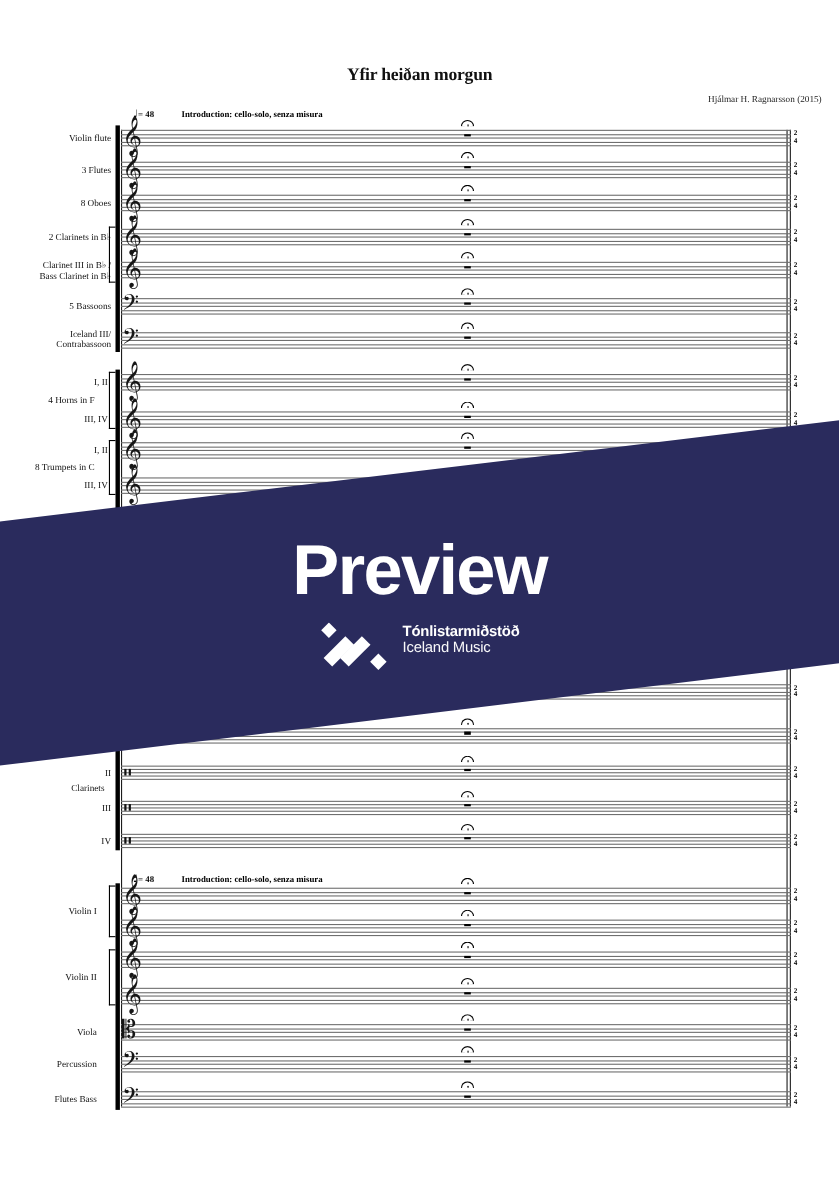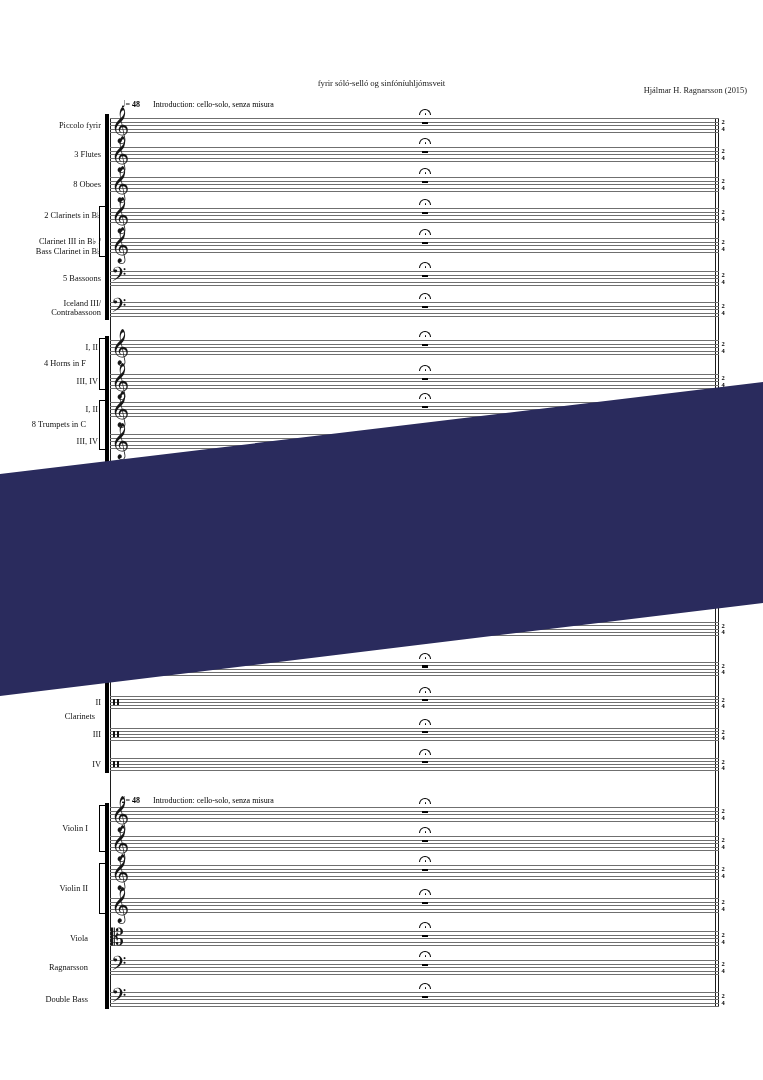--- a/index.html
+++ b/index.html
@@ -9,21 +9,21 @@
 
   .title{position:absolute;top:60px;left:0;width:100%;text-align:center;
          font-size:16px;font-weight:bold;letter-spacing:-0.2px;color:#111;}
   .subtitle{position:absolute;top:78px;left:0;width:100%;text-align:center;
             font-size:8.8px;color:#222;letter-spacing:-0.1px;}
   .composer{position:absolute;top:86px;right:16px;font-size:8.4px;color:#222;}
 
   .tempo{position:absolute;left:121px;height:11px;line-height:11px;white-space:nowrap;color:#000;}
   .tempo .note{font-family:"DejaVu Sans",sans-serif;font-size:9.5px;}
   .tempo .mm{font-size:8px;font-weight:bold;}
-  .tempo .instr{font-size:8px;font-weight:normal;margin-left:13px;}
+  .tempo .instr{font-size:8px;font-weight:bold;margin-left:25px;}
   .tempo1{top:96px;} .tempo2{top:792px;}
 
   .staff{position:absolute;left:110px;width:609px;}
   .sline{position:absolute;left:0;width:100%;height:1px;background:#6f6f6f;}
   .clef{position:absolute;left:1px;line-height:1;color:#161616;
         font-family:"DejaVu Sans",sans-serif;}
   .clef-treble{font-size:31px;top:-9px;}
   .clef-bass{font-size:24px;top:-6px;}
   .clef-alto{font-size:23px;top:-5px;}
   .pclef{position:absolute;left:3px;}
@@ -57,21 +57,21 @@
   .logo-text{margin-left:13px;color:#ffffff;font-family:"Liberation Sans","DejaVu Sans",sans-serif;
              font-size:13.5px;line-height:14.5px;letter-spacing:-0.2px;margin-top:1px;}
   .logo-text .l1{font-weight:700;}
   .logo-text .l2{font-weight:400;opacity:0.97;}
 </style>
 </head>
 <body>
 
 <div class="page">
 
-  <div class="subtitle">fyrir sóló-selló og sinfóníuhljómsveit</div>
+  <div class="title">Yfir heiðan morgun</div>
   <div class="composer">Hjálmar H. Ragnarsson (2015)</div>
 
   <div class="tempo tempo1">
     <span class="note">♩</span><span class="mm">= 48</span><span class="instr">Introduction: cello-solo, senza misura</span>
   </div>
   <div class="tempo tempo2">
     <span class="note">♩</span><span class="mm">= 48</span><span class="instr">Introduction: cello-solo, senza misura</span>
   </div>
 
   <div class="score-area">
@@ -423,21 +423,21 @@
         <div class="sline" style="top: 14px; background: rgb(111, 111, 111);"></div>
         <div class="clef clef-bass">𝄢</div>
         <div class="fermata-arc" style="top: -9px;"></div>
         <div class="fermata-dot" style="top: -4.6px;"></div>
         <div class="wrest" style="top: 3.5px;"></div>
         <div class="endsig">
           <span style="height: 7px; line-height: 8px;">2</span>
           <span style="height: 7px; line-height: 8px;">4</span>
         </div>
       </div>
-      <div class="ilabel" style="right: 662px; top: 119.5px;">Piccolo fyrir</div>
+      <div class="ilabel" style="right: 662px; top: 119.5px;">Violin flute</div>
       <div class="ilabel" style="right: 662px; top: 148.5px;">3 Flutes</div>
       <div class="ilabel" style="right: 662px; top: 178.5px;">8 Oboes</div>
       <div class="ilabel" style="right: 662px; top: 209.5px;">2 Clarinets in B♭</div>
       <div class="ilabel" style="right: 662px; top: 235.5px;">Clarinet III in B♭ /</div>
       <div class="ilabel" style="right: 662px; top: 245.5px;">Bass Clarinet in B♭</div>
       <div class="ilabel" style="right: 662px; top: 272.5px;">5 Bassoons</div>
       <div class="ilabel" style="right: 662px; top: 297.5px;">Iceland III/</div>
       <div class="ilabel" style="right: 662px; top: 306.5px; text-align: center;">Contrabassoon</div>
       <div class="ilabel" style="right: 665px; top: 341.5px;">I, II</div>
       <div class="ilabel" style="right: 677px; top: 357.5px;">4 Horns in F</div>
@@ -445,32 +445,45 @@
       <div class="ilabel" style="right: 665px; top: 403.5px;">I, II</div>
       <div class="ilabel" style="right: 677px; top: 418.5px;">8 Trumpets in C</div>
       <div class="ilabel" style="right: 665px; top: 435.5px;">III, IV</div>
       <div class="ilabel" style="right: 662px; top: 696.5px;">II</div>
       <div class="ilabel" style="right: 668px; top: 710.5px;">Clarinets</div>
       <div class="ilabel" style="right: 662px; top: 728.5px;">III</div>
       <div class="ilabel" style="right: 662px; top: 758.5px;">IV</div>
       <div class="ilabel" style="right: 675px; top: 822.5px;">Violin I</div>
       <div class="ilabel" style="right: 675px; top: 882.5px;">Violin II</div>
       <div class="ilabel" style="right: 675px; top: 932.5px;">Viola</div>
-      <div class="ilabel" style="right: 675px; top: 961.5px;">Ragnarsson</div>
-      <div class="ilabel" style="right: 675px; top: 993.5px;">Double Bass</div>
+      <div class="ilabel" style="right: 675px; top: 961.5px;">Percussion</div>
+      <div class="ilabel" style="right: 675px; top: 993.5px;">Flutes Bass</div>
       <div class="bracket" style="top: 114px; height: 206px;"></div>
       <div class="bracket" style="top: 336px; height: 132px;"></div>
       <div class="bracket" style="top: 600px; height: 173px;"></div>
       <div class="bracket" style="top: 803px; height: 206px;"></div>
       <div class="subbracket" style="top: 206px; height: 51px;"></div>
       <div class="subbracket" style="top: 338px; height: 52px;"></div>
       <div class="subbracket" style="top: 400px; height: 50px;"></div>
       <div class="subbracket" style="top: 805px; height: 47px;"></div>
       <div class="subbracket" style="top: 863px; height: 51px;"></div>
     </div>
 
   <svg class="banner-svg" width="763" height="1080" viewBox="0 0 763 1080">
     <polygon id="banner-poly" points="0,474 763,382 763,603 0,696" fill="#2a2b5d"></polygon>
   </svg>
 
-
+  <div class="preview-text" style="color: rgb(255, 255, 255);">Preview</div>
+
+  <div class="logo">
+    <svg class="logo-mark" viewBox="0 0 60 44">
+      <polygon points="7,0 14,7 7,14 0,7" fill="#fff"></polygon>
+      <polygon points="10,40 29.8,20.2 22,12.4 2.2,32.2" fill="#fff"></polygon>
+      <polygon points="25,40 44.8,20.2 37,12.4 17.2,32.2" fill="#fff"></polygon>
+      <polygon points="52,28 59.5,35.5 52,43 44.5,35.5" fill="#fff"></polygon>
+    </svg>
+    <div class="logo-text">
+      <div class="l1">Tónlistarmiðstöð</div>
+      <div class="l2">Iceland Music</div>
+    </div>
+  </div>
 
 </div>
 
 </body></html>

